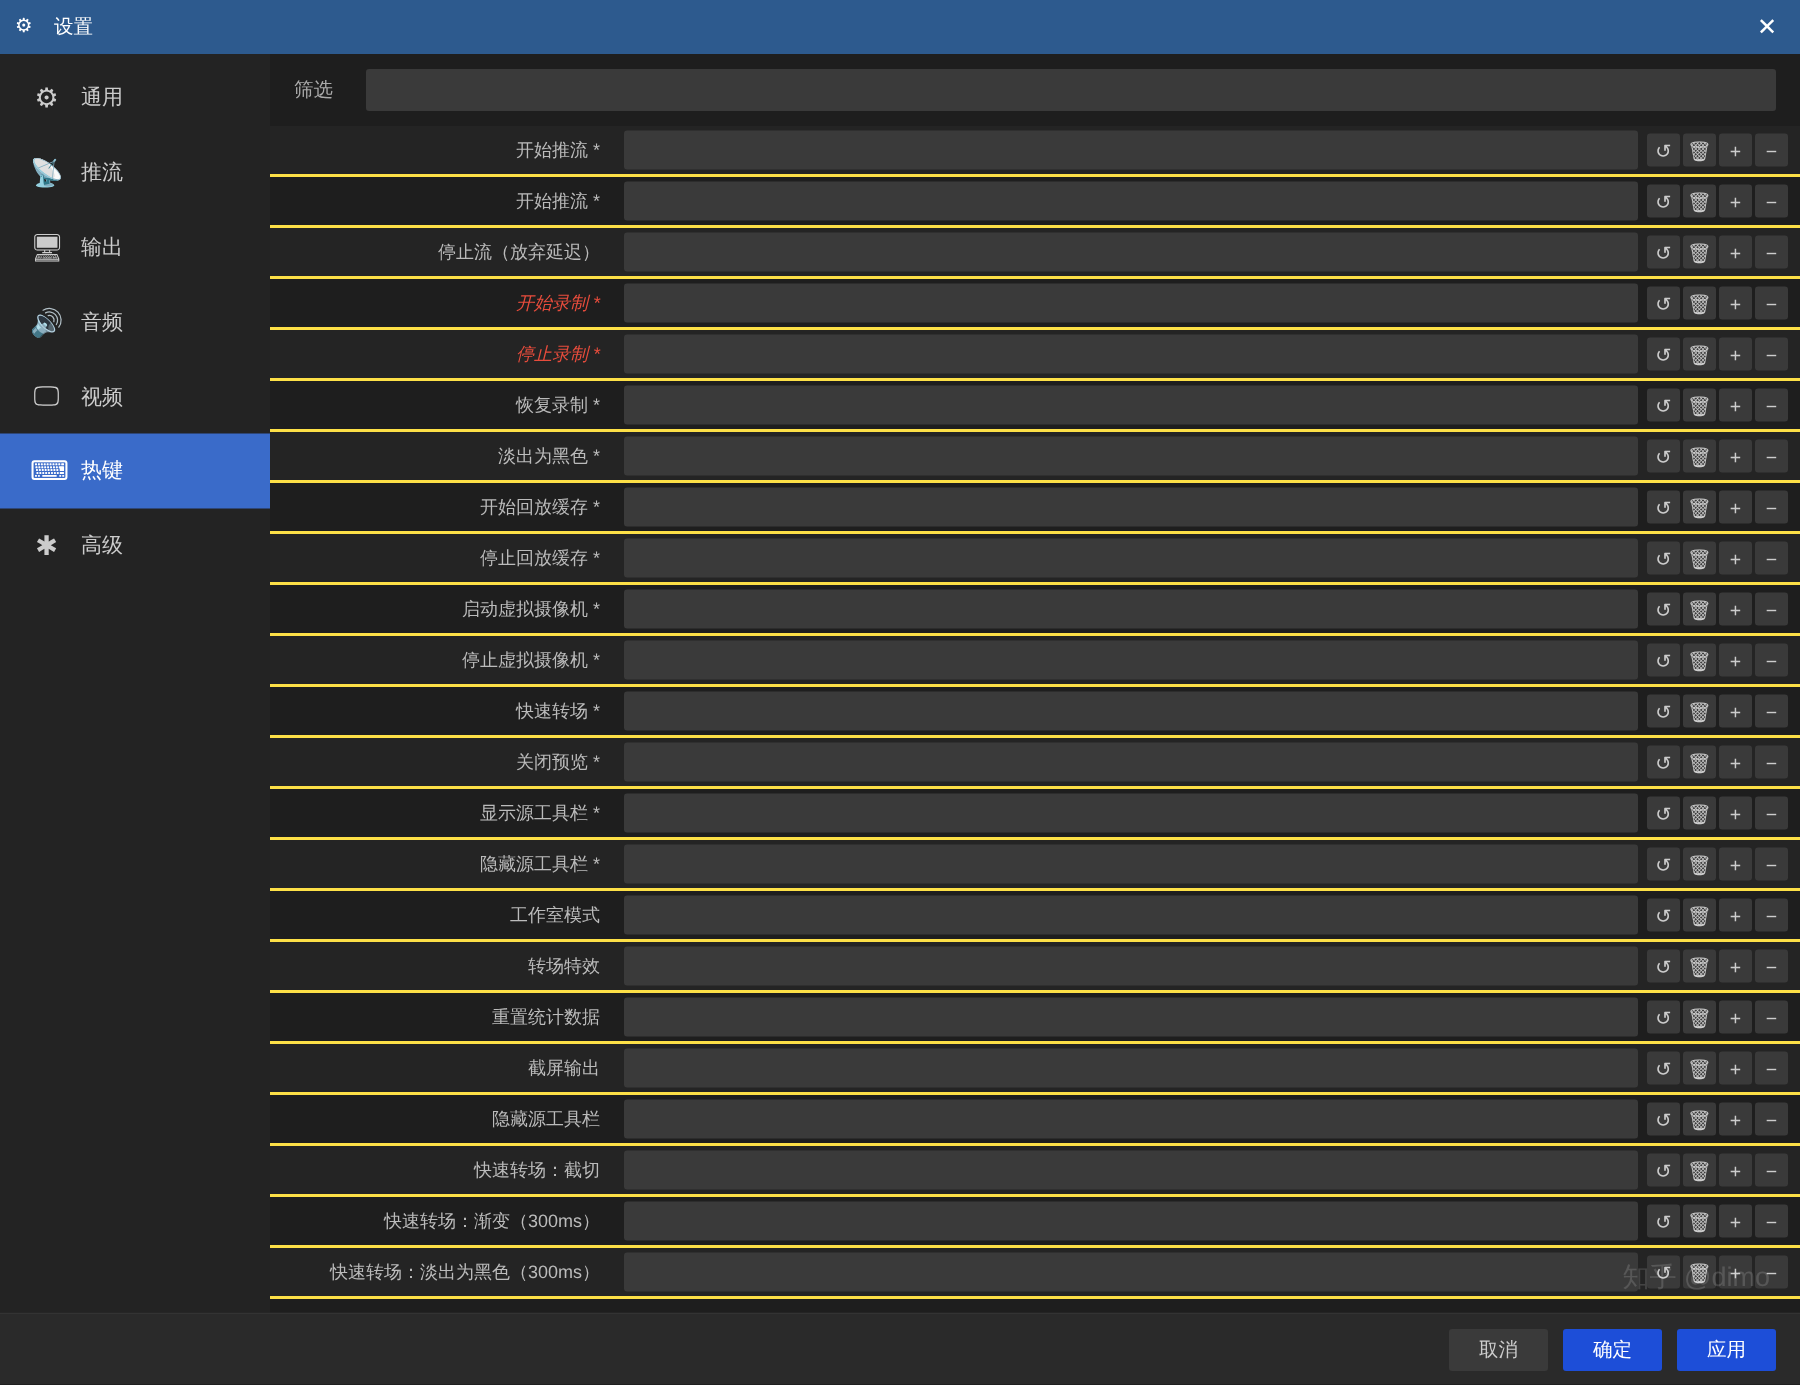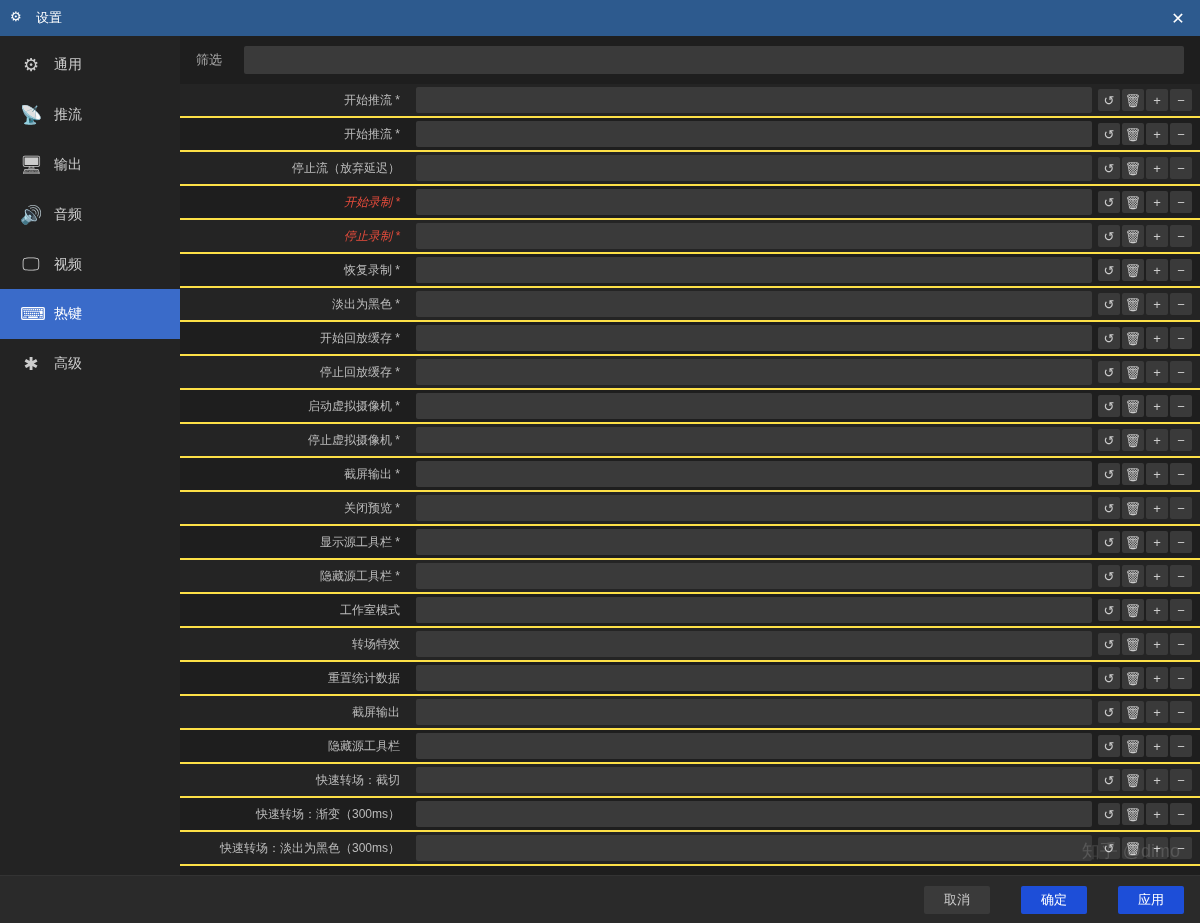--- a/index.html
+++ b/index.html
@@ -192,21 +192,20 @@
     }
     .bottom-btn {
       height: 28px;
       padding: 0 20px;
       background: #3a3a3a;
       border: none;
       color: #ccc;
       font-size: 13px;
       cursor: pointer;
       border-radius: 2px;
-      margin-left: 21px;
     }
     .bottom-btn.primary {
       background: #1d4ed8;
       color: #fff;
     }
 
     
     .watermark {
       position: absolute;
       bottom: 60px;
@@ -375,21 +374,21 @@
           <span class="hotkey-name">停止虚拟摄像机 *</span>
           <div class="hotkey-binding"></div>
           <div class="hotkey-actions">
             <button class="hotkey-btn">↺</button>
             <button class="hotkey-btn">🗑</button>
             <button class="hotkey-btn">+</button>
             <button class="hotkey-btn">−</button>
           </div>
         </div>
         <div class="hotkey-row">
-          <span class="hotkey-name">截屏输出 *</span>
+          <span class="hotkey-name">快速转场 *</span>
           <div class="hotkey-binding"></div>
           <div class="hotkey-actions">
             <button class="hotkey-btn">↺</button>
             <button class="hotkey-btn">🗑</button>
             <button class="hotkey-btn">+</button>
             <button class="hotkey-btn">−</button>
           </div>
         </div>
         <div class="hotkey-row">
           <span class="hotkey-name">关闭预览 *</span>

